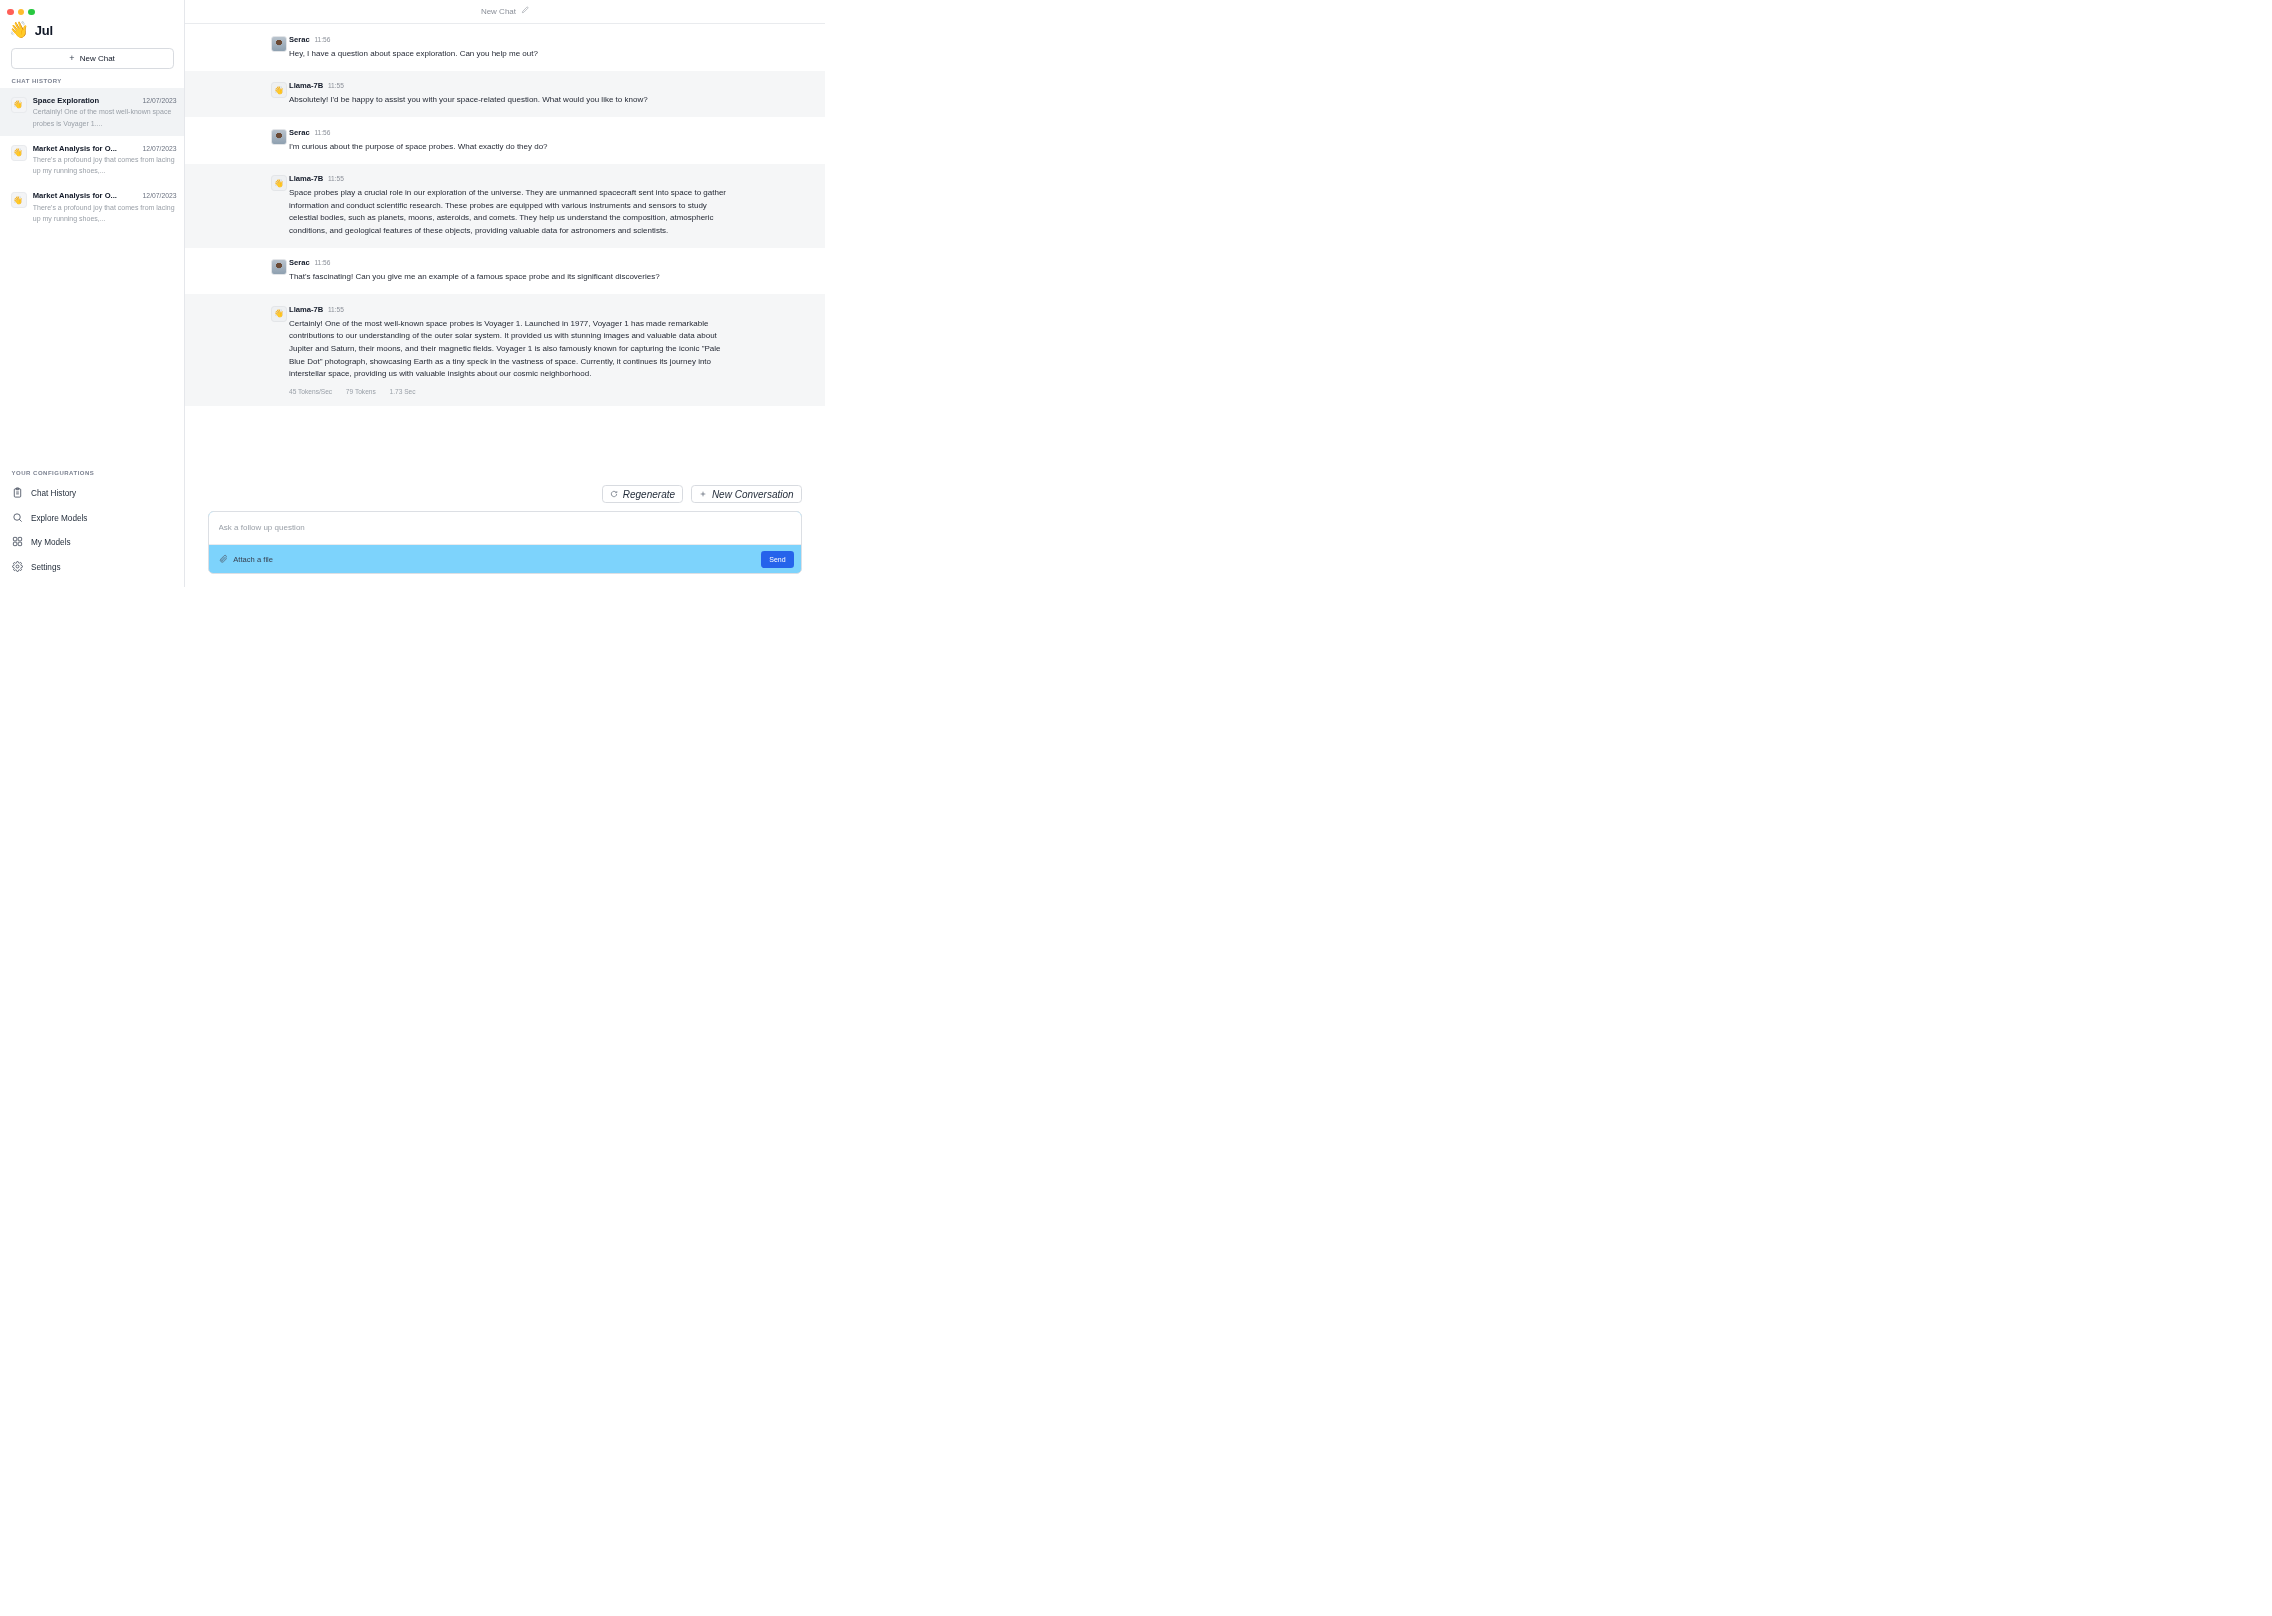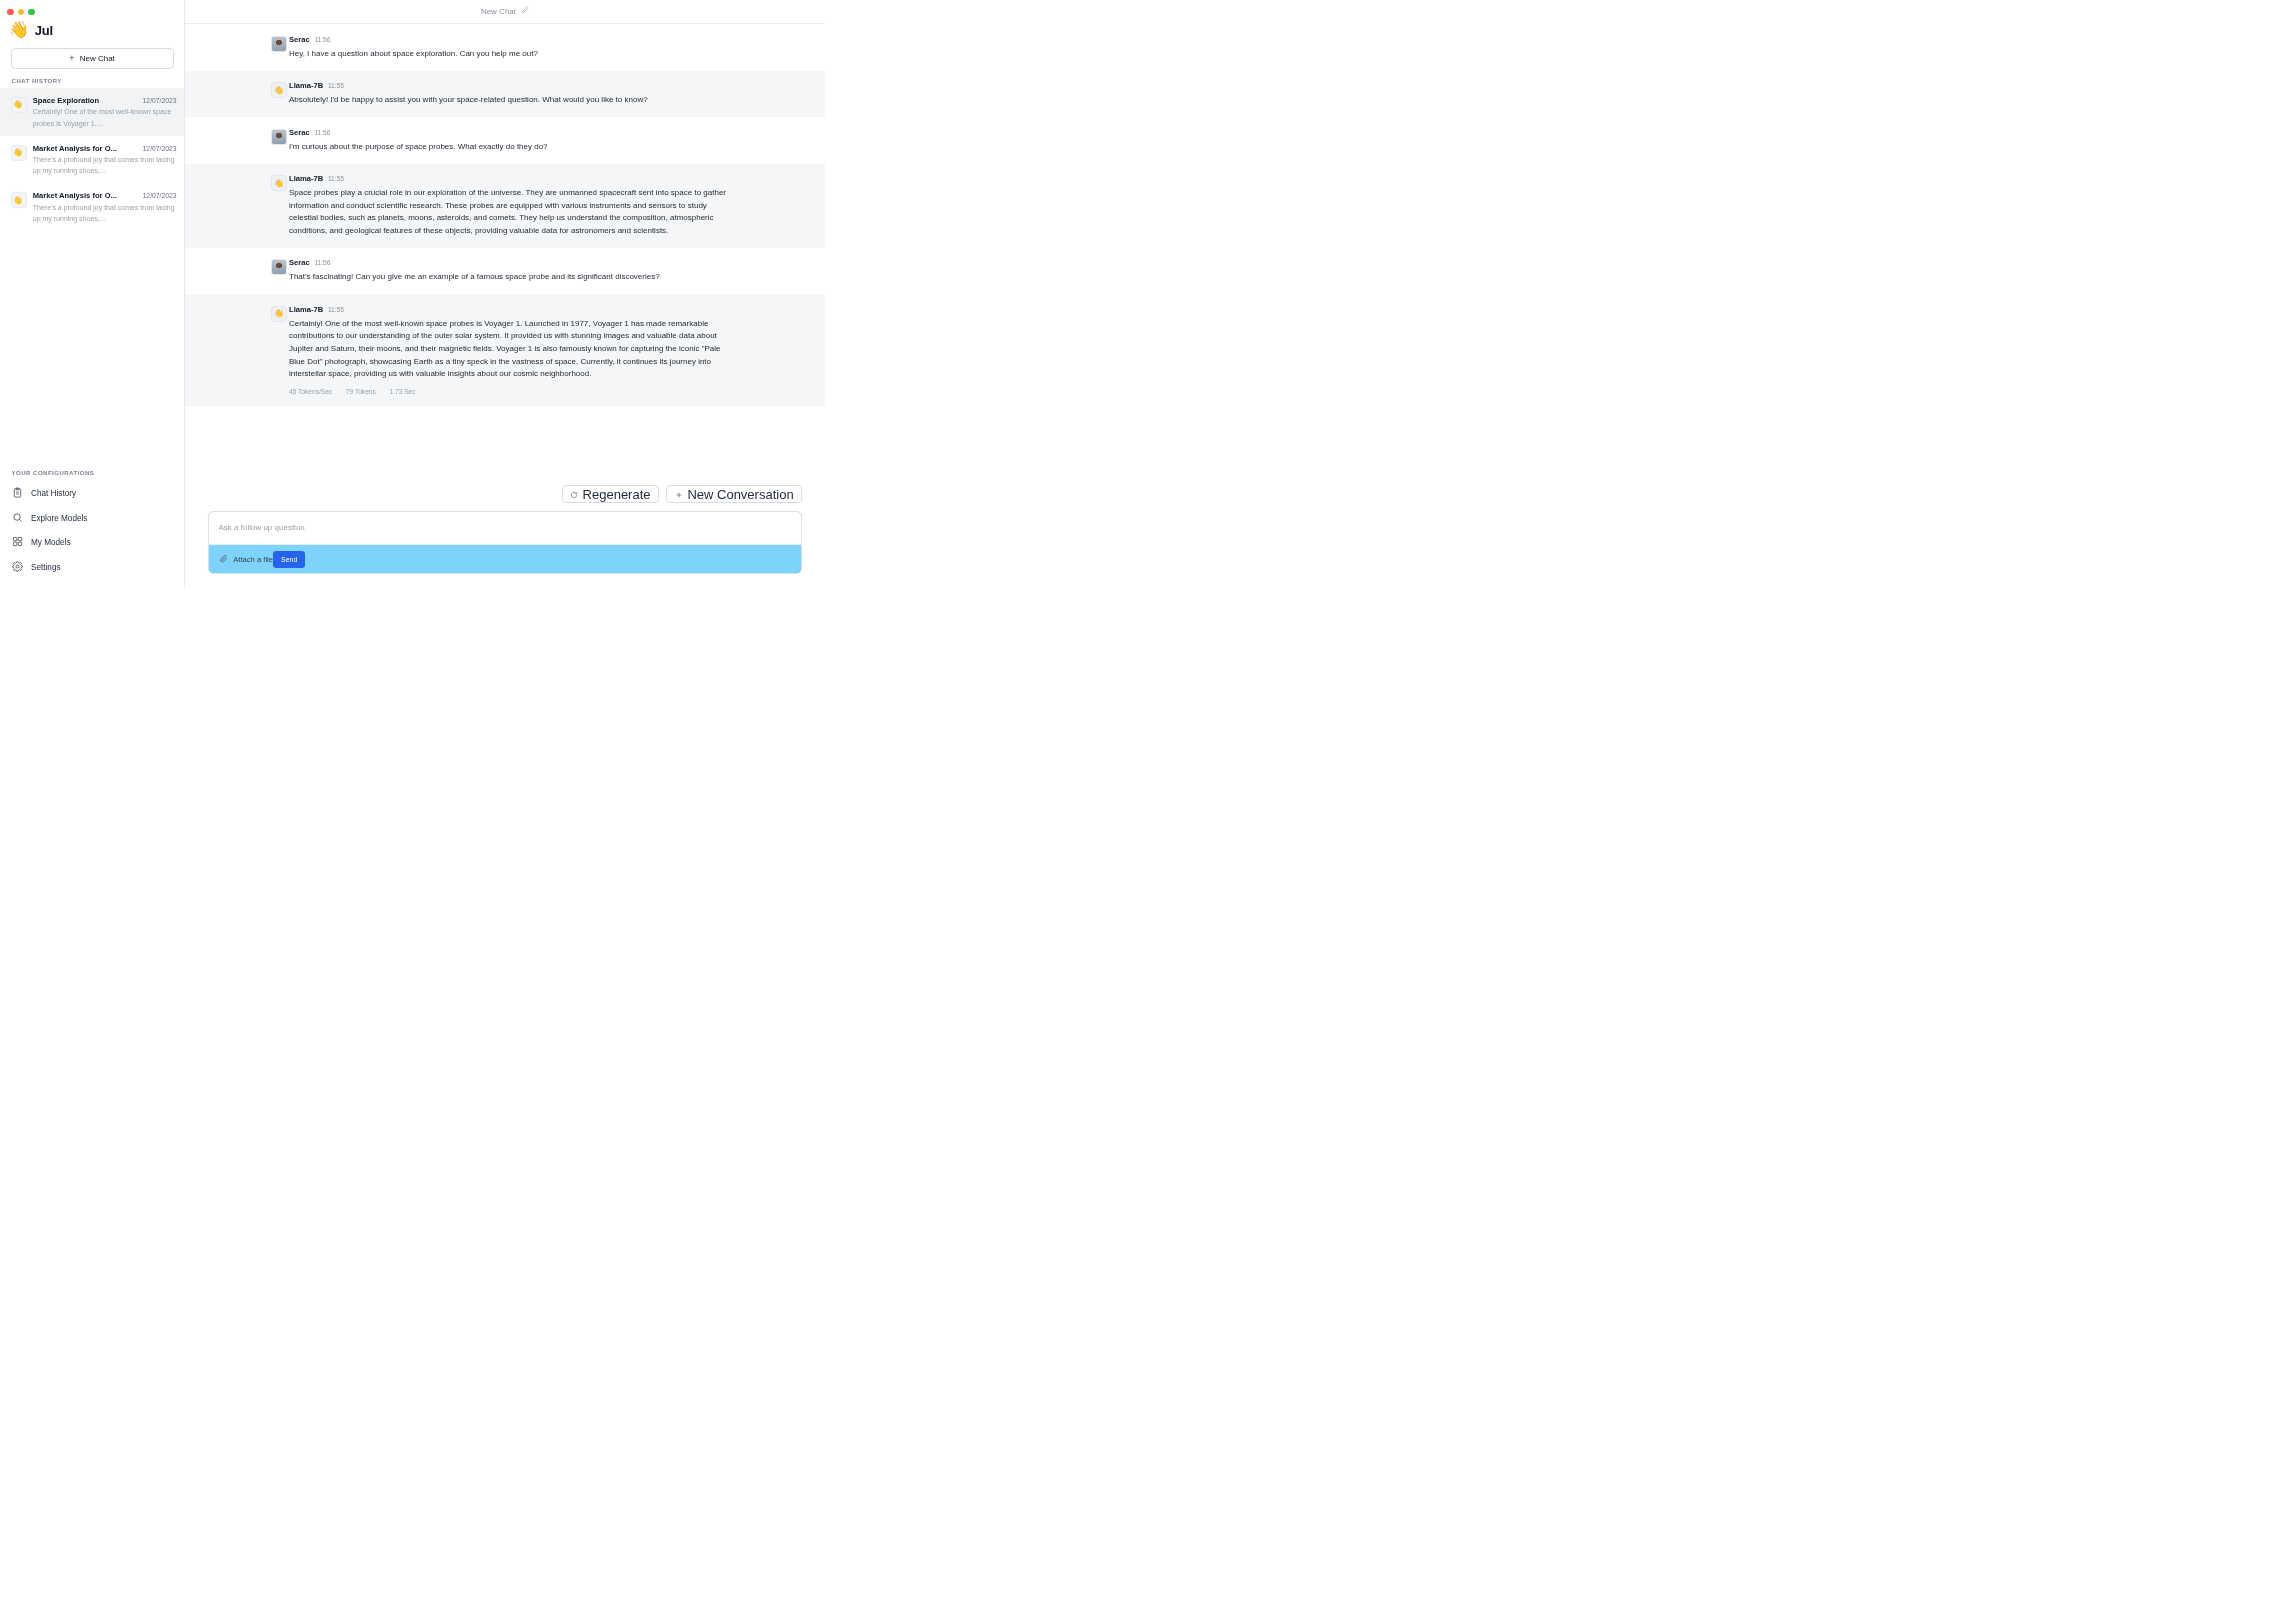--- a/index.html
+++ b/index.html
@@ -218,23 +218,24 @@
   }
   .action-btn {
     display: flex;
     align-items: center;
     gap: 4.7px;
     height: 18px;
     padding: 0 7.4px;
     border: 0.5px solid #d8dbe0;
     border-radius: 3.7px;
     background: #fff;
-    font-size: 13px;
+    font-size: 10px;
     color: #1f2937;
     cursor: pointer;
+    font-style: italic;
   }
   .action-btn svg { width: 8px; height: 8px; stroke: #374151; fill: none; stroke-width: 1.7; }
   .composer {
     border: 0.5px solid #dcdfe4;
     border-radius: 5.3px;
     overflow: hidden;
     background: #7dd3fc;
   }
   .composer-input {
     width: 100%;
@@ -244,21 +245,21 @@
     font-size: 8px;
     font-family: "Liberation Sans", sans-serif;
     color: #111827;
   }
   .composer-input::placeholder { color: #9aa0a8; }
   .composer-bottom {
     border-top: 0.5px solid #e9ebee;
     height: 29.5px;
     display: flex;
     align-items: center;
-    justify-content: flex-start;
+    justify-content: space-between;
     padding: 0 7.4px 0 9.5px;
   }
   .attach { display: flex; align-items: center; gap: 5.8px; font-size: 7.6px; color: #374151; cursor: pointer; }
   .attach svg { width: 9px; height: 9px; stroke: #4b5563; fill: none; stroke-width: 1.7; }
   .send-btn {
     background: #2563eb;
     color: #fff;
     border: none;
     border-radius: 3.2px;
     height: 17px;

